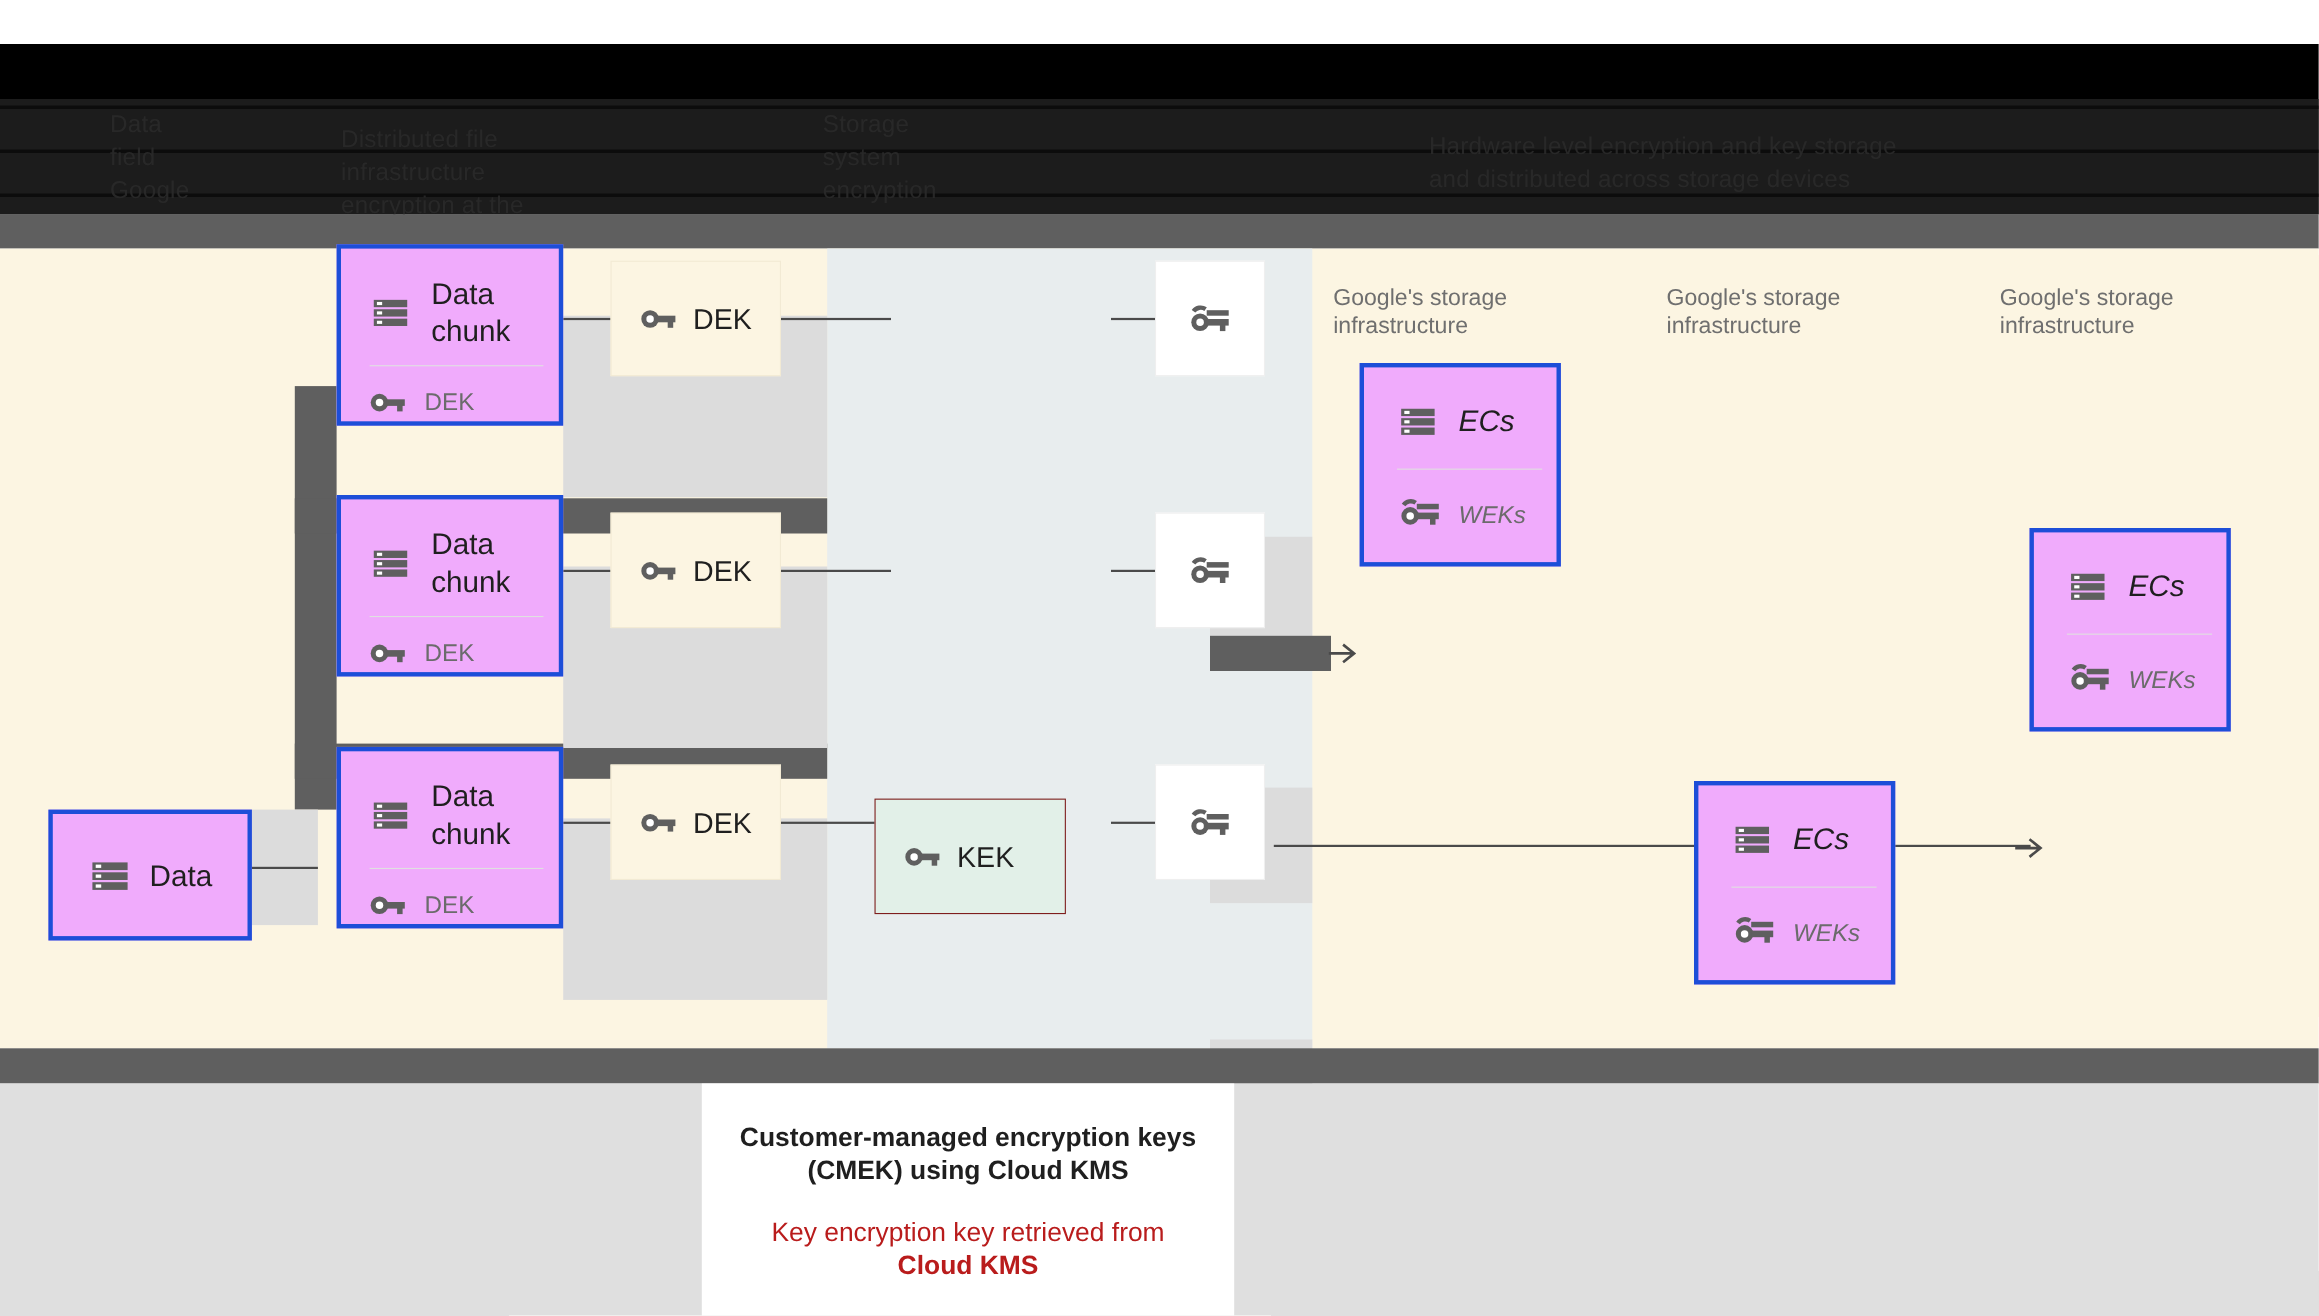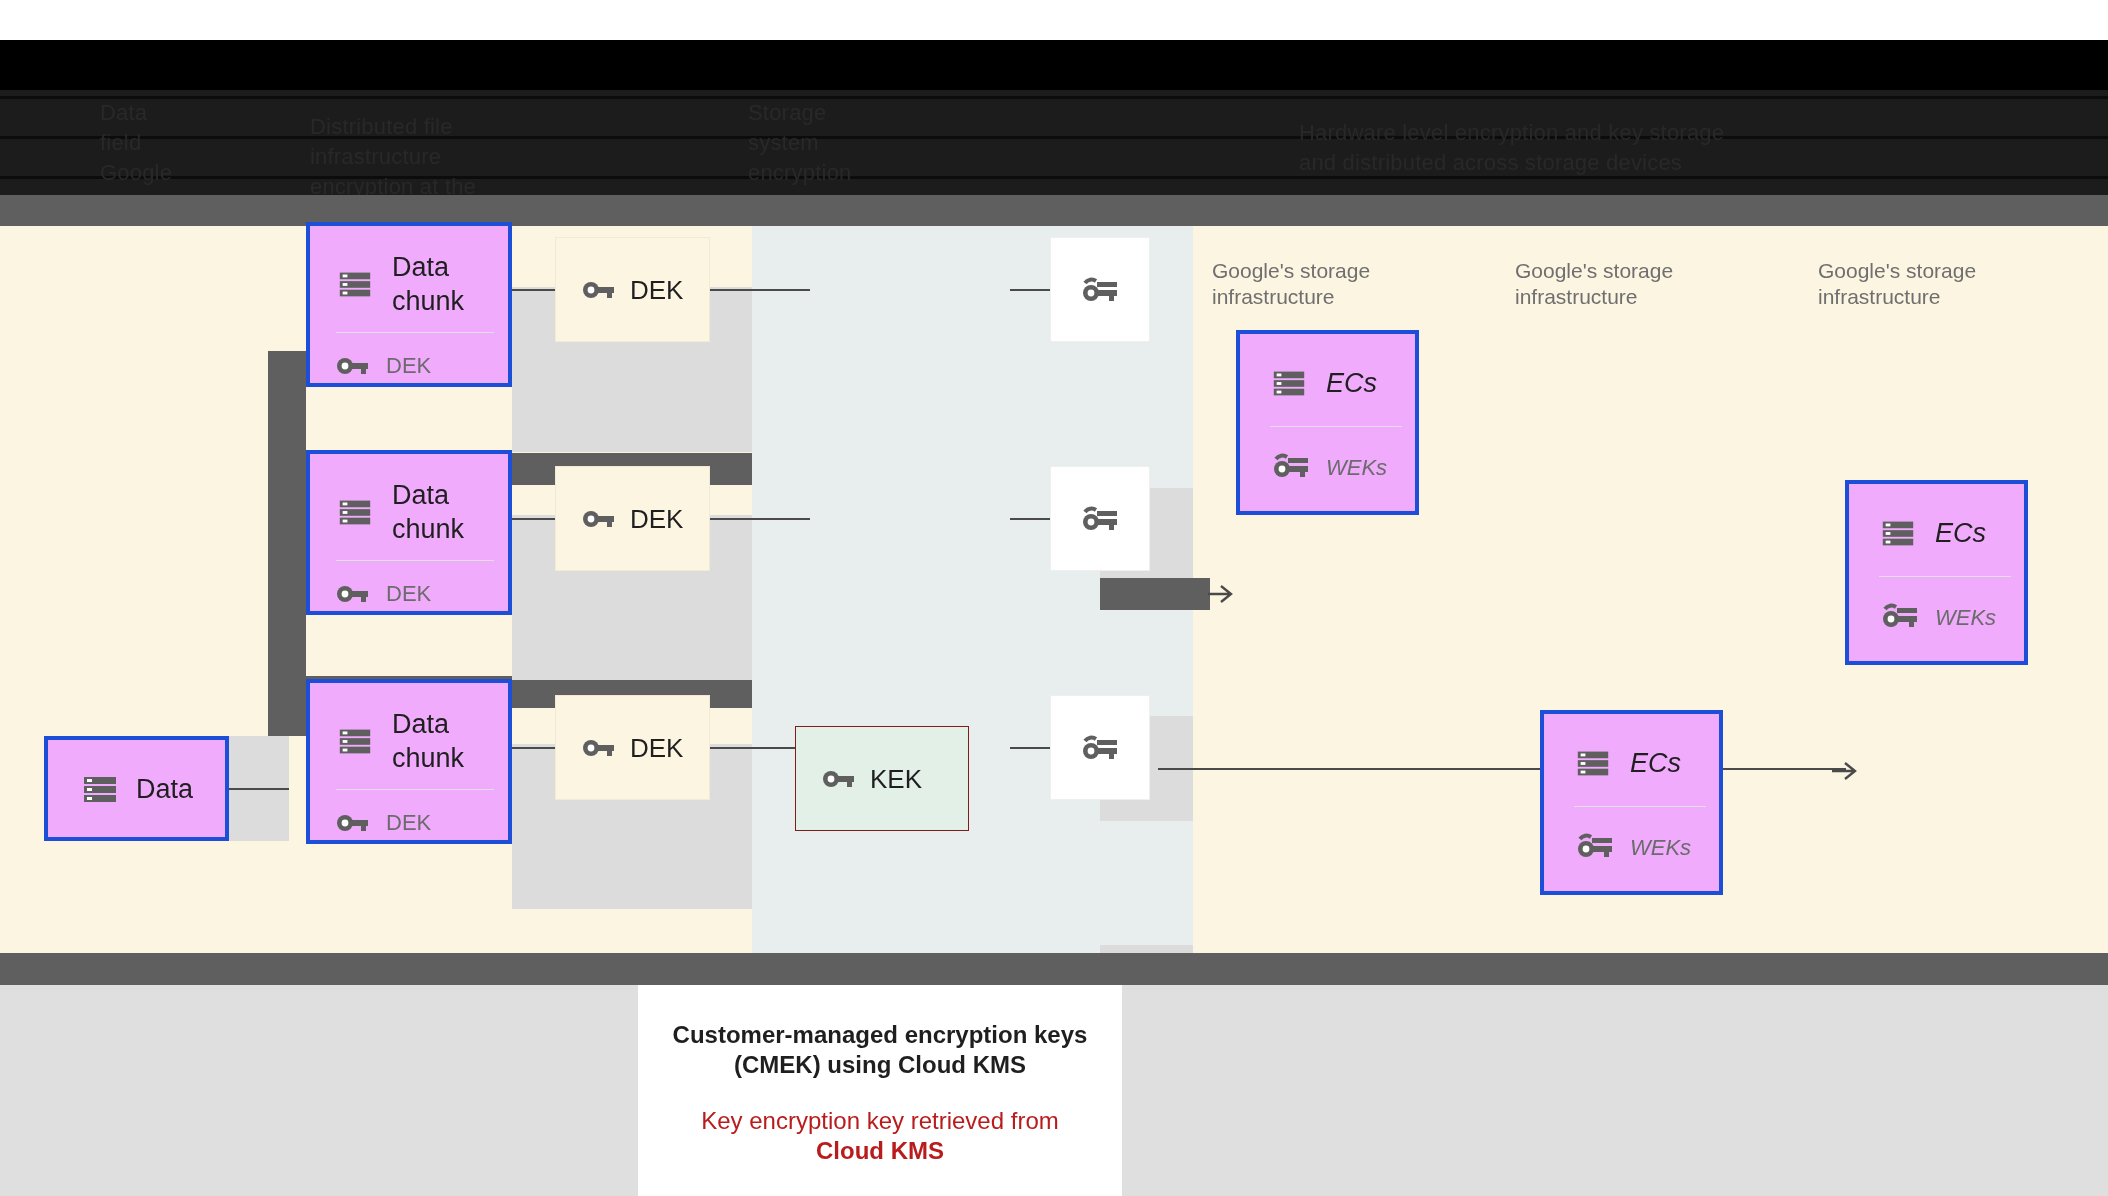--- a/index.html
+++ b/index.html
@@ -61,21 +61,21 @@
   
   .card {
     position: absolute; background: #f0abfc; border: 4px solid #1d4ed8;
   }
   .card-row { display: flex; align-items: center; gap: 18px; }
   .card-title { font-size: 28px; color: #1f1f1f; line-height: 34px; }
   .card-sub   { font-size: 22px; color: #6b6b6b; }
   .divider { height: 1px; background: #e0e0e0; }
 
   
-  .data-card { left: 44px; top: 510px; width: 185px; height: 105px;
+  .data-card { left: 44px; top: 510px; width: 185px; height: 119px;
                display: flex; align-items: center; padding-left: 32px; }
   .data-card .card-title { font-size: 27px; }
 
   
   .chunk-card { width: 206px; height: 165px; padding: 24px 22px 0 26px; }
   .chunk-card .card-title { font-size: 27px; }
   .chunk-card .divider { margin: 14px 0 0 0; width: 158px; }
   .chunk-card .bottom-row { margin-top: 20px; display: flex; align-items: center; gap: 16px; }
 
   

